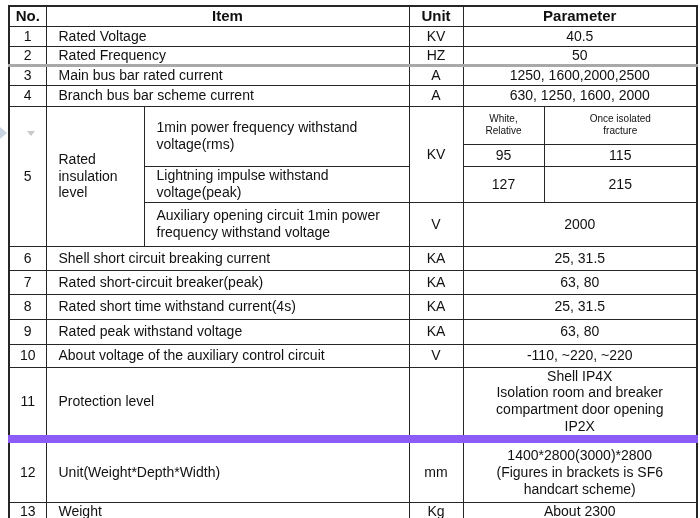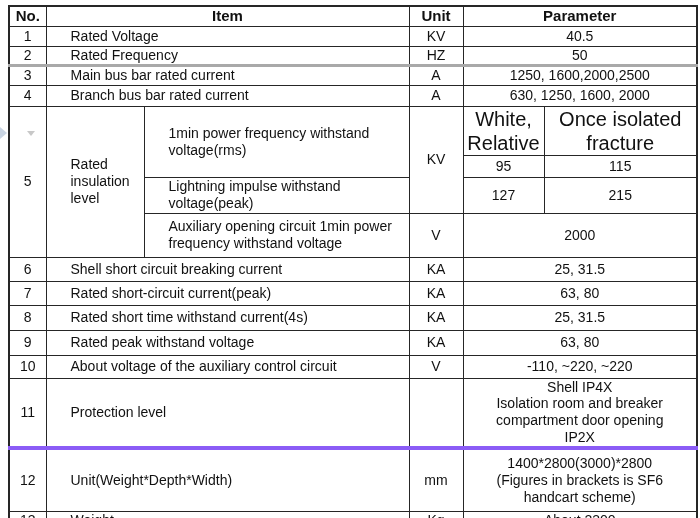--- a/index.html
+++ b/index.html
@@ -14,24 +14,24 @@
     border:2px solid #262626;
   }
   td,th{
     border:1px solid #262626;
     font-size:14px;line-height:1.2;
     text-align:center;vertical-align:middle;
     padding:0;white-space:pre-line;overflow:hidden;
     font-weight:normal;
   }
   th{font-weight:bold;font-size:15px;text-align:center;}
-  .l{text-align:left;padding-left:24px;padding-right:3px;}
-  .sm{font-size:20px;}
+  .l{text-align:left;padding-left:12px;padding-right:3px;}
+  .sm{font-size:10px;}
   tr.seam-a td{border-bottom:3px solid #a9a9a9;}
-  tr.seam-b td{border-bottom:4px solid #8b5cf6;border-radius:8px;}
+  tr.seam-b td{border-bottom:8px solid #8b5cf6;border-radius:8px;}
   
   .artifact-pointer{
     position:absolute;left:0px;top:127px;width:0;height:0;
     border-top:6px solid transparent;border-bottom:6px solid transparent;
     border-left:7px solid #b7c6d8;opacity:.75;
   }
   .artifact-caret{
     position:absolute;left:27px;top:131px;width:0;height:0;
     border-left:4px solid transparent;border-right:4px solid transparent;
     border-top:5px solid #9a9a9a;opacity:.55;
@@ -74,21 +74,21 @@
 
   <tr style="height:20px">
     <td>3</td>
     <td colspan="2" class="l">Main bus bar rated current</td>
     <td>A</td>
     <td colspan="2">1250, 1600,2000,2500</td>
   </tr>
 
   <tr style="height:21px">
     <td>4</td>
-    <td colspan="2" class="l">Branch bus bar rated current</td>
+    <td colspan="2" class="l">Branch bus bar scheme current</td>
     <td>A</td>
     <td colspan="2">630, 1250, 1600, 2000</td>
   </tr>
 
   <tr style="height:38px">
     <td rowspan="4">5</td>
     <td rowspan="4" class="l">Rated
 insulation
 level</td>
     <td rowspan="2" class="l">1min power frequency withstand
@@ -121,21 +121,21 @@
 
   <tr style="height:24px">
     <td>6</td>
     <td colspan="2" class="l">Shell short circuit breaking current</td>
     <td>KA</td>
     <td colspan="2">25, 31.5</td>
   </tr>
 
   <tr style="height:24px">
     <td>7</td>
-    <td colspan="2" class="l">Rated short-circuit current(peak)</td>
+    <td colspan="2" class="l">Rated short-circuit breaker(peak)</td>
     <td>KA</td>
     <td colspan="2">63, 80</td>
   </tr>
 
   <tr style="height:25px">
     <td>8</td>
     <td colspan="2" class="l">Rated short time withstand current(4s)</td>
     <td>KA</td>
     <td colspan="2">25, 31.5</td>
   </tr>

